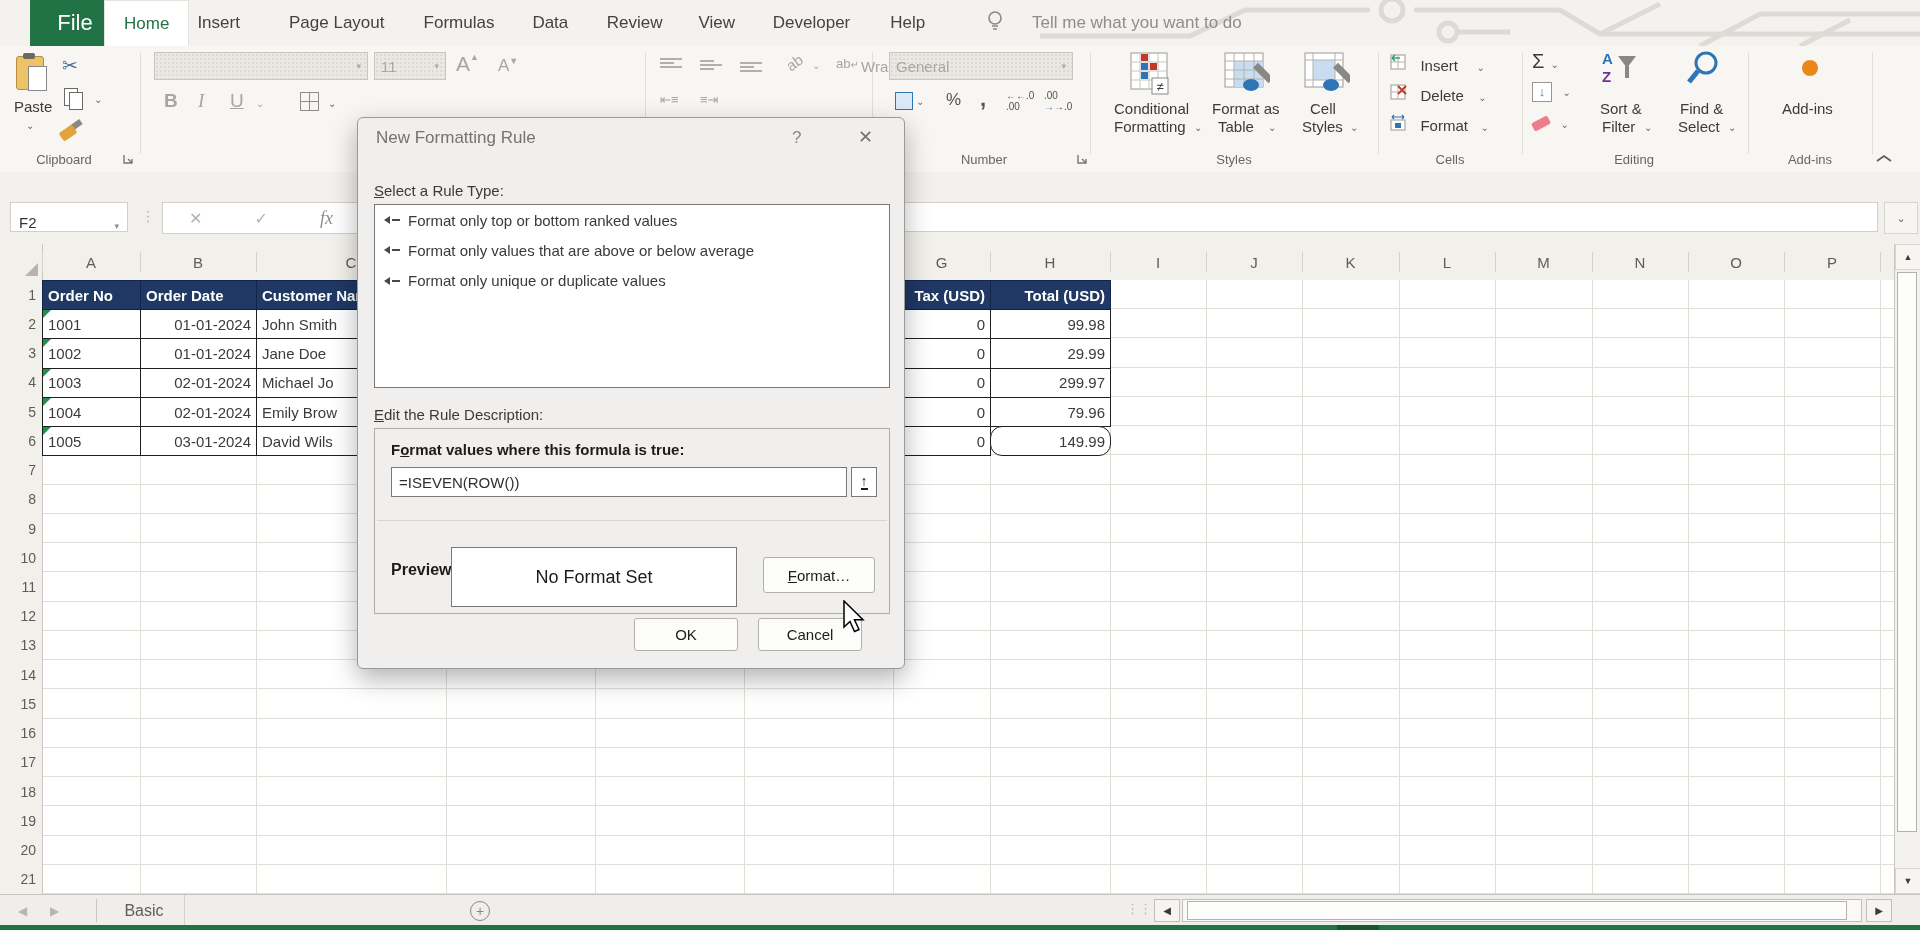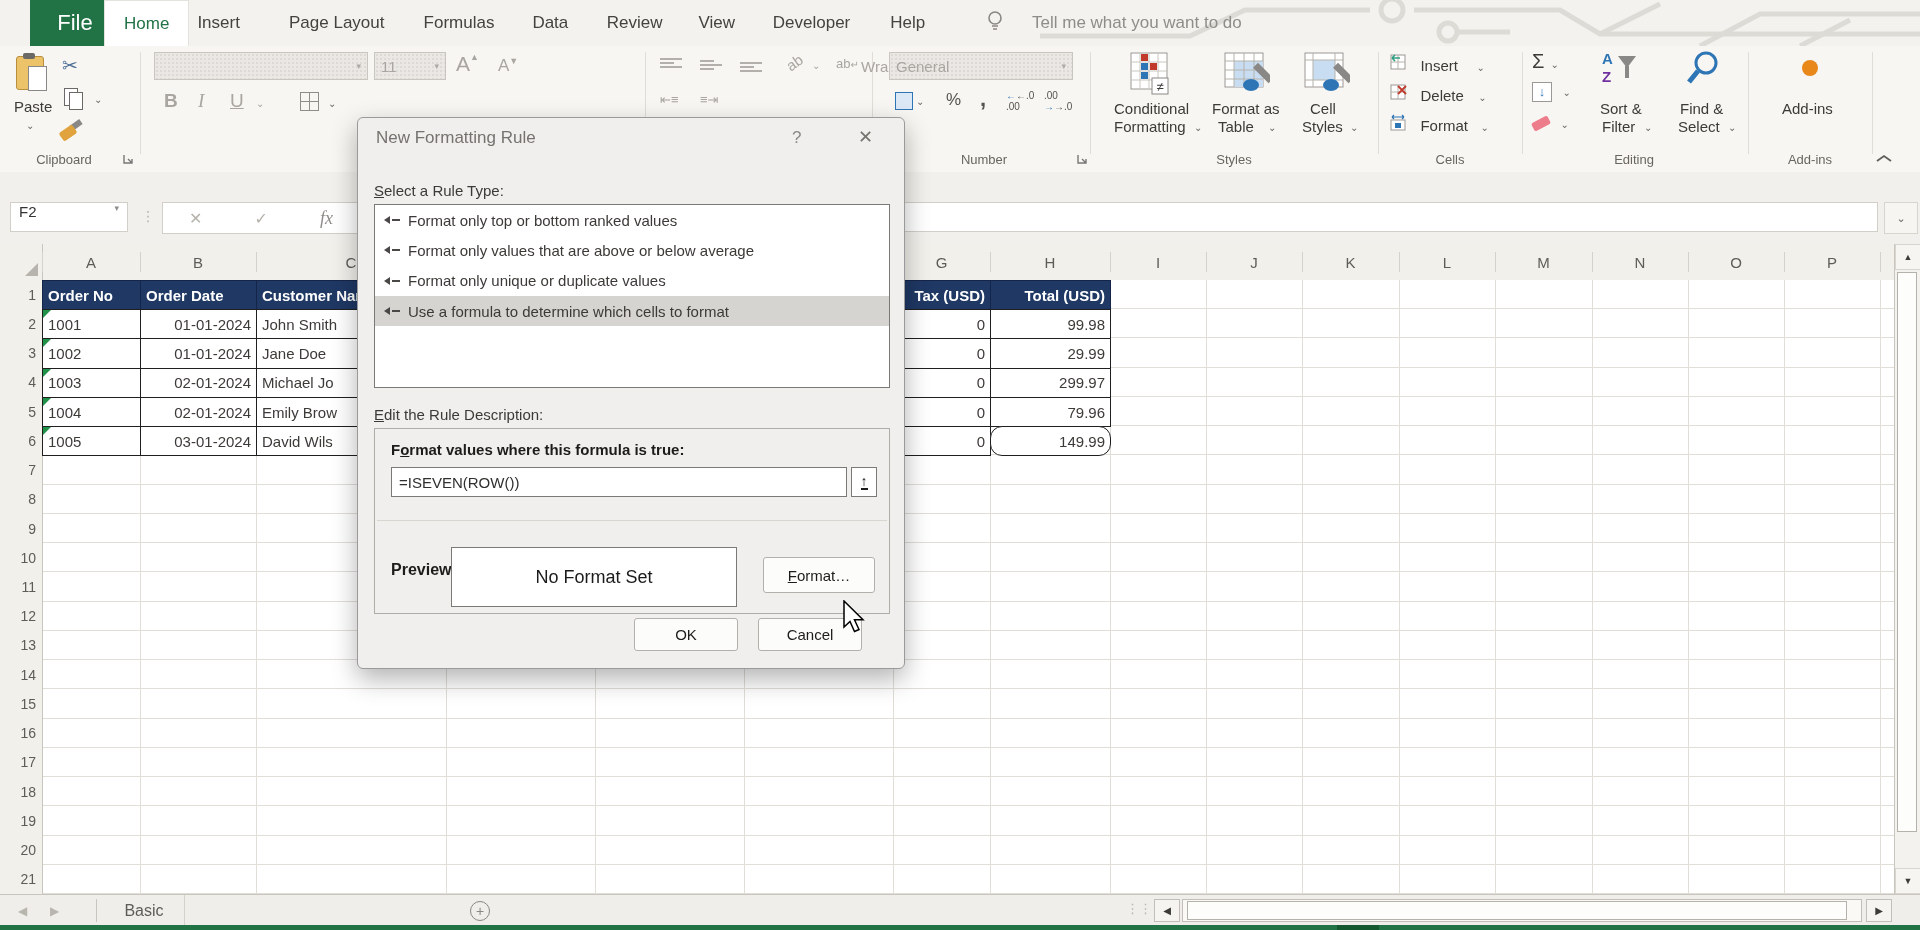--- a/index.html
+++ b/index.html
@@ -36,21 +36,21 @@
          background-image:radial-gradient(#dddad4 1px, transparent 1px);background-size:4px 4px;
          display:flex;align-items:center;font-size:15px;color:#a9a6a1;padding:0 6px;box-sizing:border-box;}
   .combo .cv{margin-left:auto;font-size:9px;color:#aeaba6;}
   .rbtn-lbl{font-size:15px;color:#3d3b38;}
   .alignlines i{display:block;height:2px;background:#b3b0ab;margin:2px 0;}
 
   
   #fbar{position:absolute;left:0;top:172px;width:1920px;height:72px;background:#f2f0ec;
         border-bottom:1px solid #cfccc6;}
   #namebox{position:absolute;left:10px;top:30px;width:118px;height:30px;background:#fff;
-           border:1px solid #d2cfc9;display:flex;align-items:flex-start;font-size:15px;color:#333;
+           border:1px solid #d2cfc9;display:flex;align-items:flex-end;font-size:15px;color:#333;
            padding:0 8px;box-sizing:border-box;}
   #namebox .cv{margin-left:auto;font-size:9px;color:#8f8d89;}
   #fbar-dots{position:absolute;left:141px;top:36px;color:#b5b2ac;font-size:14px;letter-spacing:-1px;}
   #opsbox{position:absolute;left:162px;top:30px;width:196px;height:30px;background:#fff;
           border:1px solid #d2cfc9;display:flex;align-items:center;justify-content:space-around;}
   #opsbox span{color:#b5b2ac;font-size:16px;}
   #opsbox .fx{font-family:"Liberation Serif",serif;font-style:italic;color:#8f8d89;font-size:18px;}
   #finput{position:absolute;left:366px;top:30px;width:1512px;height:30px;background:#fff;
           border:1px solid #d2cfc9;box-sizing:border-box;}
   #fbar-expand{position:absolute;left:1884px;top:30px;width:32px;height:30px;border:1px solid #d8d5cf;
@@ -672,25 +672,20 @@
         <div class="rule-item">
           <div class="rarrow"></div>
           <div class="rbar"></div>
           <span>Format only values that are above or below average</span>
         </div>
         <div class="rule-item">
           <div class="rarrow"></div>
           <div class="rbar"></div>
           <span>Format only unique or duplicate values</span>
         </div>
-        <div class="rule-item sel">
-          <div class="rarrow"></div>
-          <div class="rbar"></div>
-          <span>Use a formula to determine which cells to format</span>
-        </div>
       </div>
     <div class="dlbl" style="left:16px;top:288px"><u>E</u><span>dit the Rule Description:</span></div>
     <div id="groupbox">
       <div id="flabel"><span>F</span><u>o</u><span>rmat values where this formula is true:</span></div>
       <div id="formula-input">=ISEVEN(ROW())</div>
       <div id="collapse-btn">
           <b>↑</b>
         </div>
       <div id="gb-divider"></div>
       <div id="preview-label">Preview:</div>

